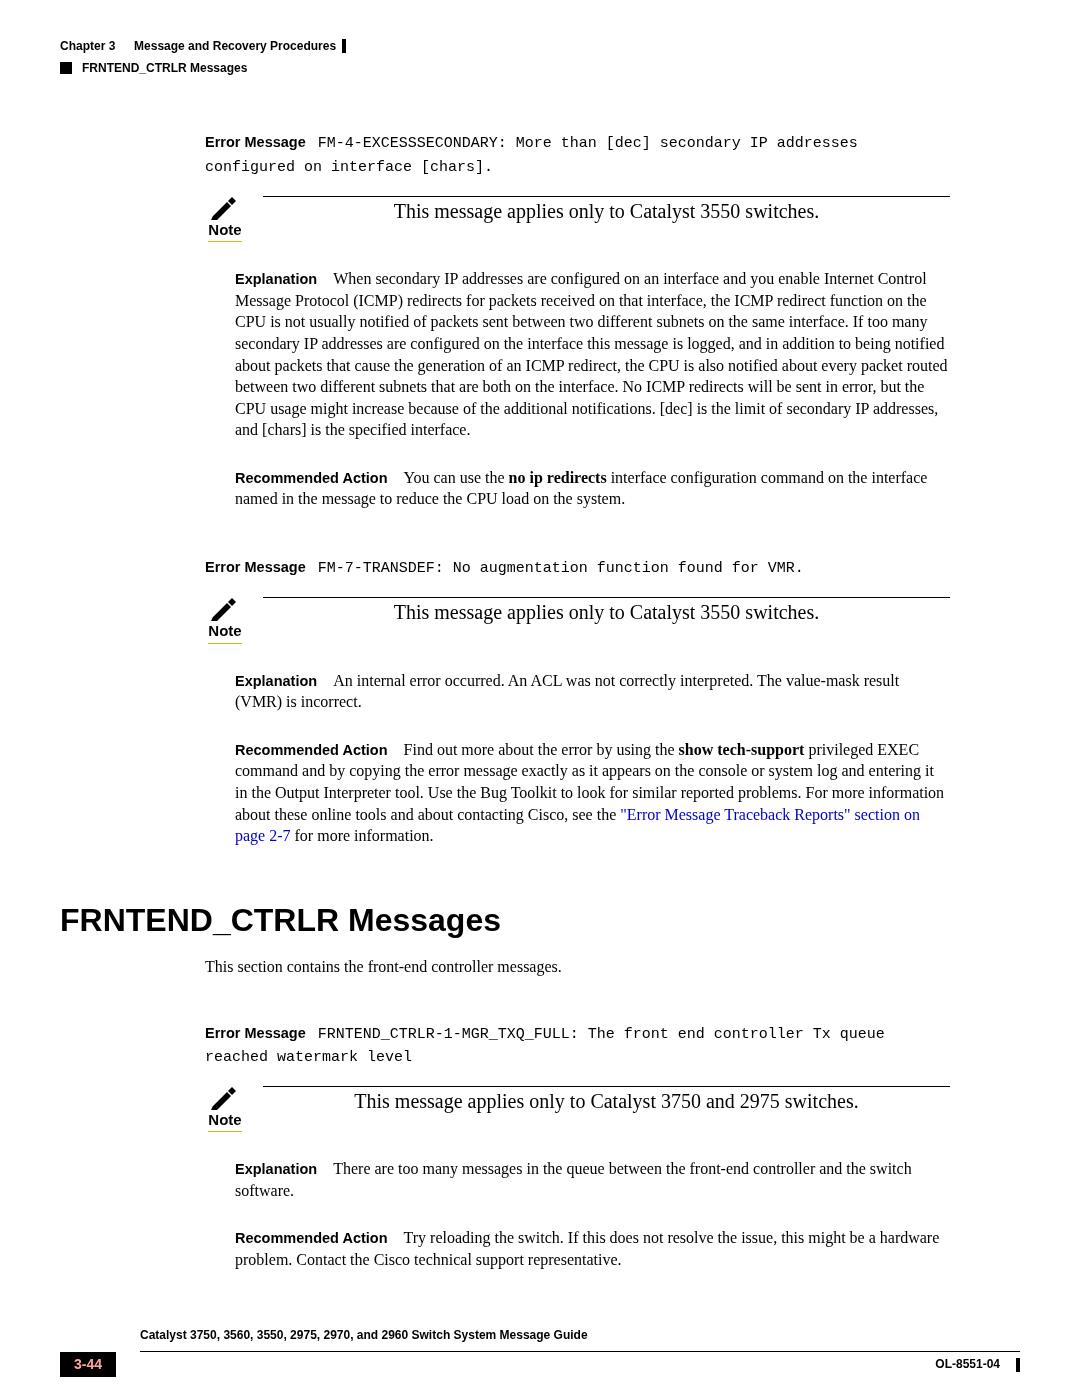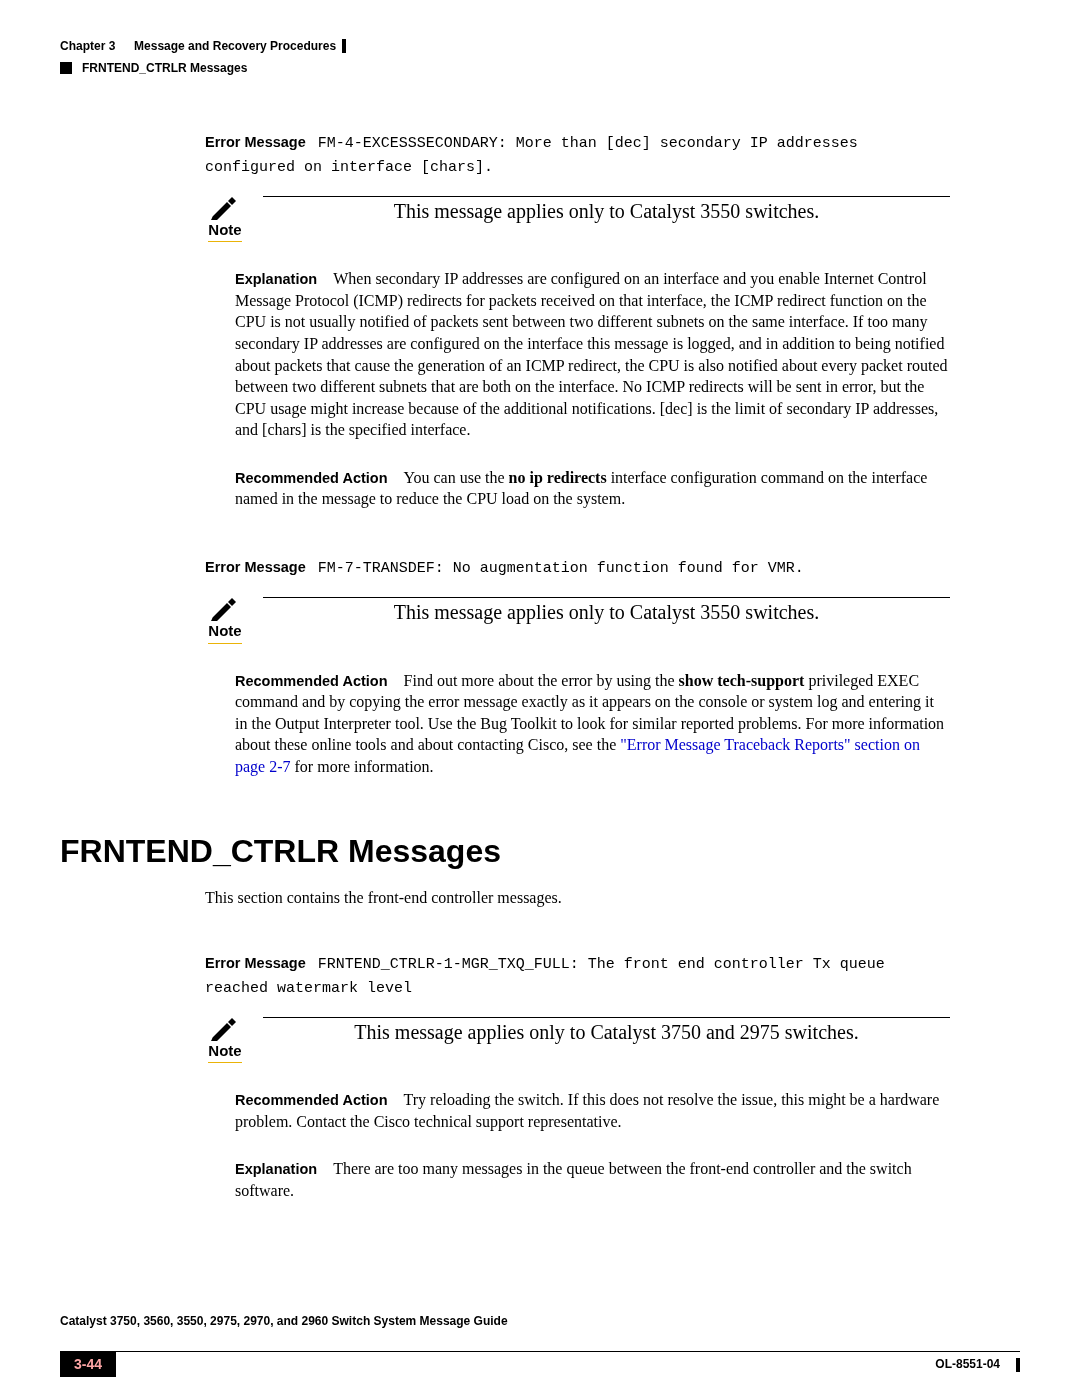--- a/index.html
+++ b/index.html
@@ -141,21 +141,22 @@
       bottom: 0;
       left: 0;
       right: 0;
       padding: 0 60px 20px 60px;
     }
     .footer-top {
       display: flex;
       justify-content: space-between;
       align-items: flex-end;
       border-bottom: 1px solid #000;
-      padding-bottom: 18px;
+      padding-bottom: 4px;
+      margin-left: 80px;
     }
     .footer-title {
       font-family: Arial, Helvetica, sans-serif;
       font-weight: bold;
       font-size: 12px;
       padding-bottom: 4px;
     }
     .footer-bottom {
       display: flex;
       justify-content: space-between;
@@ -242,20 +243,24 @@
         <svg viewBox="0 0 32 24" width="32" height="24">
             <path d="M4 20 L18 6 L22 10 L8 24 L3 24 Z M19 5 L23 1 L27 5 L23 9 Z" fill="#000"></path>
             <path d="M2 24 L6 24 L4 20 Z" fill="#000"></path>
           </svg>
       </span>
       <span class="note-label">Note</span>
     </div>
     <div class="note-content">This message applies only to Catalyst 3550 switches.</div>
   </div>
 
+  <div class="indented-para">
+    <span class="label-bold">Explanation</span>
+    <span>&nbsp;&nbsp;&nbsp;</span><span>An internal error occurred. An ACL was not correctly interpreted. The value-mask result (VMR) is incorrect.</span>
+  </div>
 
   <div class="indented-para">
     <span class="label-bold">Recommended Action</span>
     <span>&nbsp;&nbsp;&nbsp;</span><span>Find out more about the error by using the </span><span class="inline-bold">show tech-support</span><span> privileged EXEC command and by copying the error message exactly as it appears on the console or system log and entering it in the Output Interpreter tool. Use the Bug Toolkit to look for similar reported problems. For more information about these online tools and about contacting Cisco, see the </span><span class="link">"Error Message Traceback Reports" section on page 2-7</span><span> for more information.</span>
   </div>
 
   <h1 class="section-heading">FRNTEND_CTRLR Messages</h1>
   <div class="section-intro">This section contains the front-end controller messages.</div>
 
   <div class="message-block error-line-2" style="margin-top:44px;">
@@ -270,27 +275,27 @@
             <path d="M4 20 L18 6 L22 10 L8 24 L3 24 Z M19 5 L23 1 L27 5 L23 9 Z" fill="#000"></path>
             <path d="M2 24 L6 24 L4 20 Z" fill="#000"></path>
           </svg>
       </span>
       <span class="note-label">Note</span>
     </div>
     <div class="note-content">This message applies only to Catalyst 3750 and 2975 switches.</div>
   </div>
 
   <div class="indented-para">
+    <span class="label-bold">Explanation</span>
+    <span>&nbsp;&nbsp;&nbsp;</span><span>There are too many messages in the queue between the front-end controller and the switch software.</span>
+  </div>
+
+  <div class="indented-para">
     <span class="label-bold">Recommended Action</span>
     <span>&nbsp;&nbsp;&nbsp;</span><span>Try reloading the switch. If this does not resolve the issue, this might be a hardware problem. Contact the Cisco technical support representative.</span>
-  </div>
-
-  <div class="indented-para">
-    <span class="label-bold">Explanation</span>
-    <span>&nbsp;&nbsp;&nbsp;</span><span>There are too many messages in the queue between the front-end controller and the switch software.</span>
   </div>
 
 </div>
 
 <div class="footer">
   <div class="footer-top">
     <span class="footer-title">Catalyst 3750, 3560, 3550, 2975, 2970, and 2960 Switch System Message Guide</span>
   </div>
   <div class="footer-bottom">
     <span class="page-num-box">3-44</span>

